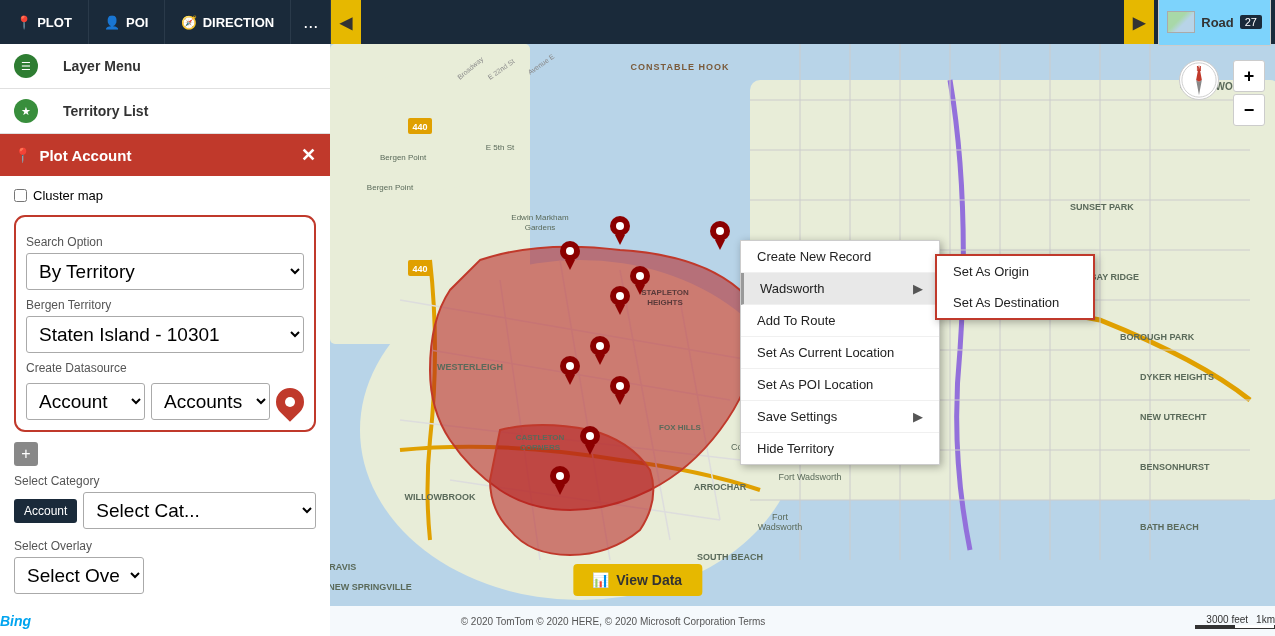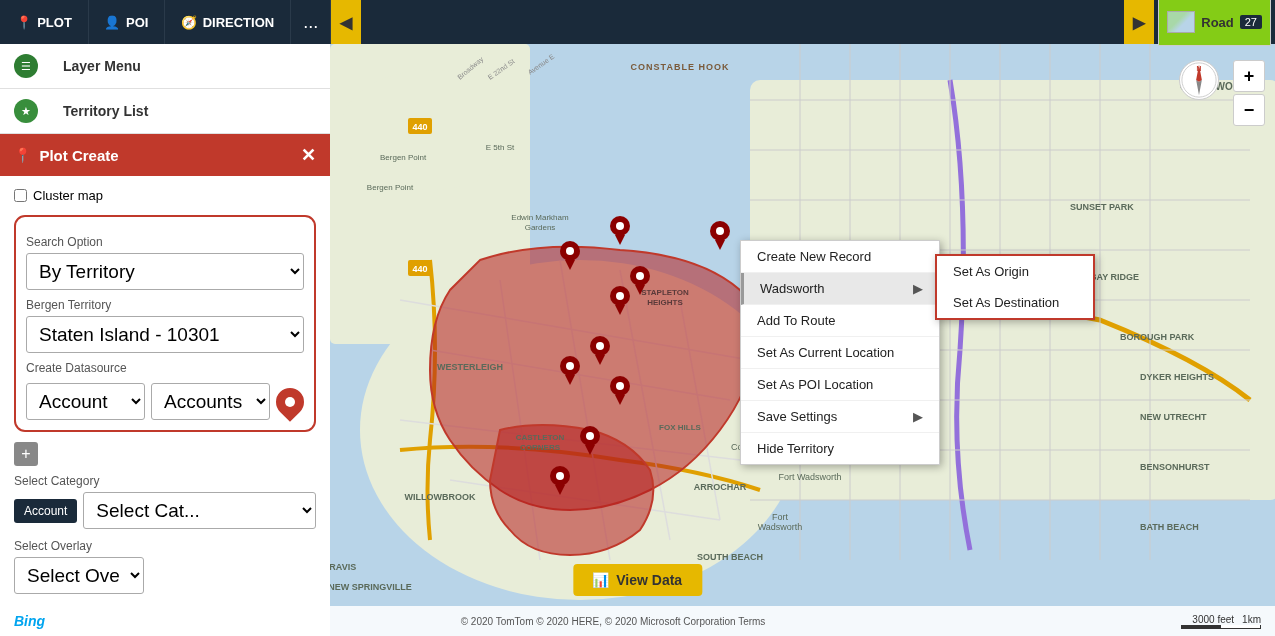--- a/index.html
+++ b/index.html
@@ -229,21 +229,21 @@
       cursor: pointer; font-size: 18px; font-weight: bold;
       border-radius: 3px;
     }
 
     
     #bottom-bar {
       position: absolute;
       bottom: 0; left: 0; right: 0;
       height: 30px;
       display: flex; align-items: center; justify-content: space-between;
-      padding: 0 14px;
+      padding: 0 0;
       z-index: 100;
     }
 
     .bing-logo {
       display: flex; align-items: center; gap: 4px;
       font-size: 12px; font-weight: bold; color: #555;
     }
 
     .copyright-text {
       font-size: 10px; color: #555; text-align: right;
@@ -450,21 +450,21 @@
   <div class="toolbar-more">
     <span>...</span>
   </div>
   <div class="toolbar-arrow">
     <span>◀</span>
   </div>
   <div class="toolbar-right">
     <div class="toolbar-arrow" style="margin-left:auto; background:#e6b800; color:#333;">
       <span>▶</span>
     </div>
-    <div style="display:flex; align-items:center; background:#84cc16; height:47px; margin:4px; padding:0 8px; border:1px solid #ccc; gap:6px; cursor:pointer;">
+    <div style="display:flex; align-items:center; background:#7dd3fc; height:47px; margin:4px; padding:0 8px; border:1px solid #ccc; gap:6px; cursor:pointer;">
       <span style="width:28px;height:22px;background:linear-gradient(135deg,#a8d8a8 40%,#b8d4e8 60%);border:1px solid #aaa;display:inline-block;"></span>
       <span style="font-size:13px;font-weight:bold;color:#333;">Road</span>
       <span style="background:#1a2a3a;color:white;padding:1px 5px;border-radius:2px;font-size:11px;">27</span>
     </div>
   </div>
 </div>
 
 <div id="left-panel">
   <div class="panel-item">
     <div class="icon-circle green-bg">
@@ -475,21 +475,21 @@
   <div class="panel-item">
     <div class="icon-circle green-star">
       <span style="color:white;font-size:11px;">★</span>
     </div>
     <span class="panel-item-label">Territory List</span>
   </div>
 
   <div id="plot-records">
     <div class="plot-header">
       <span style="font-size:14px;">📍</span>
-      <span class="plot-header-title">Plot Create</span>
+      <span class="plot-header-title">Plot Account</span>
       <span class="plot-header-close">✕</span>
     </div>
     <div class="plot-body">
       <div class="cluster-row">
         <input type="checkbox" style="">
         <span>Cluster map</span>
       </div>
 
       <div class="red-border-box">
         <div class="section-label">Search Option</div>

